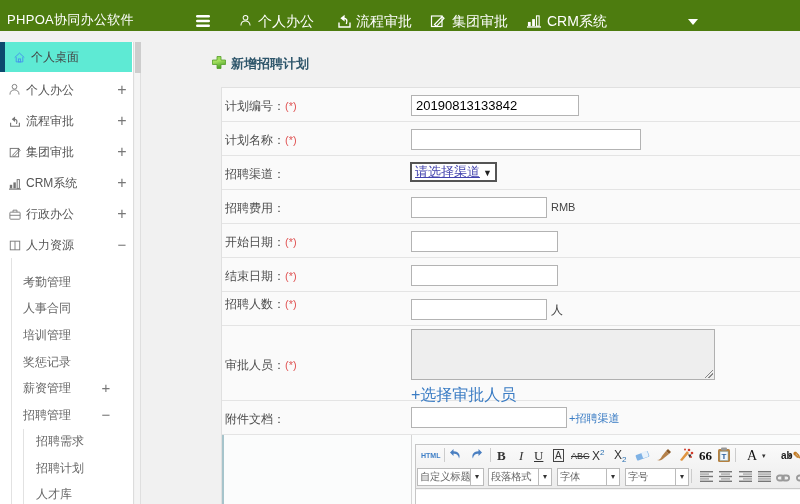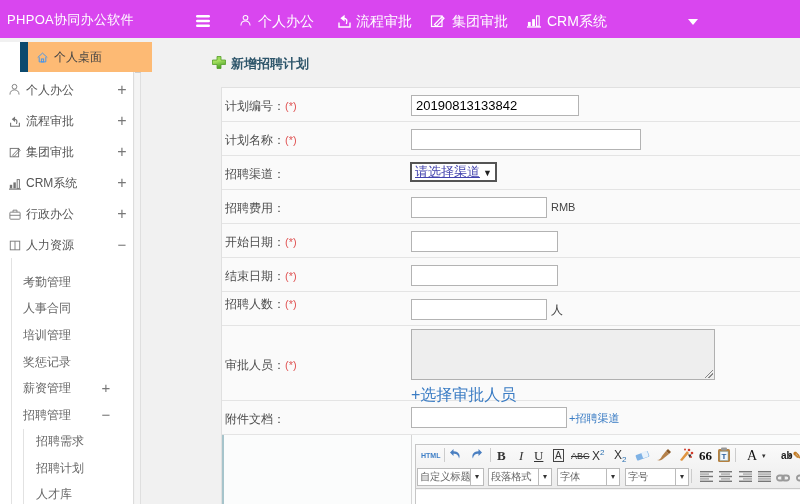--- a/index.html
+++ b/index.html
@@ -1,35 +1,35 @@
 <!DOCTYPE html>
 <html><head>
 <meta charset="utf-8">
 <style>
 * { margin:0; padding:0; box-sizing:border-box; }
 html,body { width:800px; height:504px; overflow:hidden; font-family:"Liberation Sans",sans-serif; }
 body { position:relative; background:#f1f1f1; }
 .abs { position:absolute; }
 
 
-#header { position:absolute; left:0; top:0; width:800px; height:38px; background:#d946ef; color:#fff; }
+#header { position:absolute; left:0; top:0; width:800px; height:31px; background:#4d7c0f; color:#fff; }
 #logo { position:absolute; left:7px; top:-1px; line-height:42px; font-size:13px; letter-spacing:0.3px; }
 .hmenu { position:absolute; top:0; height:42px; line-height:42px; font-size:14px; color:#fff; }
 .hicon { position:absolute; top:13px; }
 
 
 #sidebar { position:absolute; left:0; top:42px; width:134px; height:462px; background:#fff; border-right:1px solid #dcdcdc; }
 #sbtrack { position:absolute; left:135px; top:42px; width:6px; height:462px; background:#f4f4f4; border-right:1px solid #dfdfdf; }
 #sbthumb { position:absolute; left:135px; top:42px; width:6px; height:31px; background:#cdcdcd; }
 .sitem { position:absolute; left:0; width:134px; height:30px; line-height:30px; font-size:12px; color:#555; }
 .sitem .txt { position:absolute; left:26px; }
 .sitem svg { position:absolute; left:9px; top:9px; }
 .plus { position:absolute; left:113px; top:0; width:18px; text-align:center; color:#777; font-size:16px; font-weight:300; }
 .ssub { position:absolute; left:0; width:124px; height:26px; line-height:26px; font-size:12px; color:#666; }
-.sel { background:#fdba74; border-left:8px solid #0c4a6e; width:132px;margin-left:20px; }
+.sel { background:#5eead4; border-left:5px solid #0c4a6e; width:132px; }
 .sel .txt { left:26px; color:#444; }
 .sel svg { left:9px; }
 
 
 #title { position:absolute; left:231px; top:55px; font-size:13px; font-weight:bold; color:#2e566b; }
 #plusico { position:absolute; left:212px; top:56px; width:14px; height:13px; }
 #table { position:absolute; left:221px; top:87px; width:600px; border:1px solid #e0e0e0; border-bottom:none; border-right:none; background:#fafafa; }
 .row { position:relative; border-bottom:1px solid #e4e4e4; }
 .lab { position:absolute; left:3px; font-size:12px; color:#4d4d4d; }
 .lab .st { color:#e05555; font-size:11px; }

